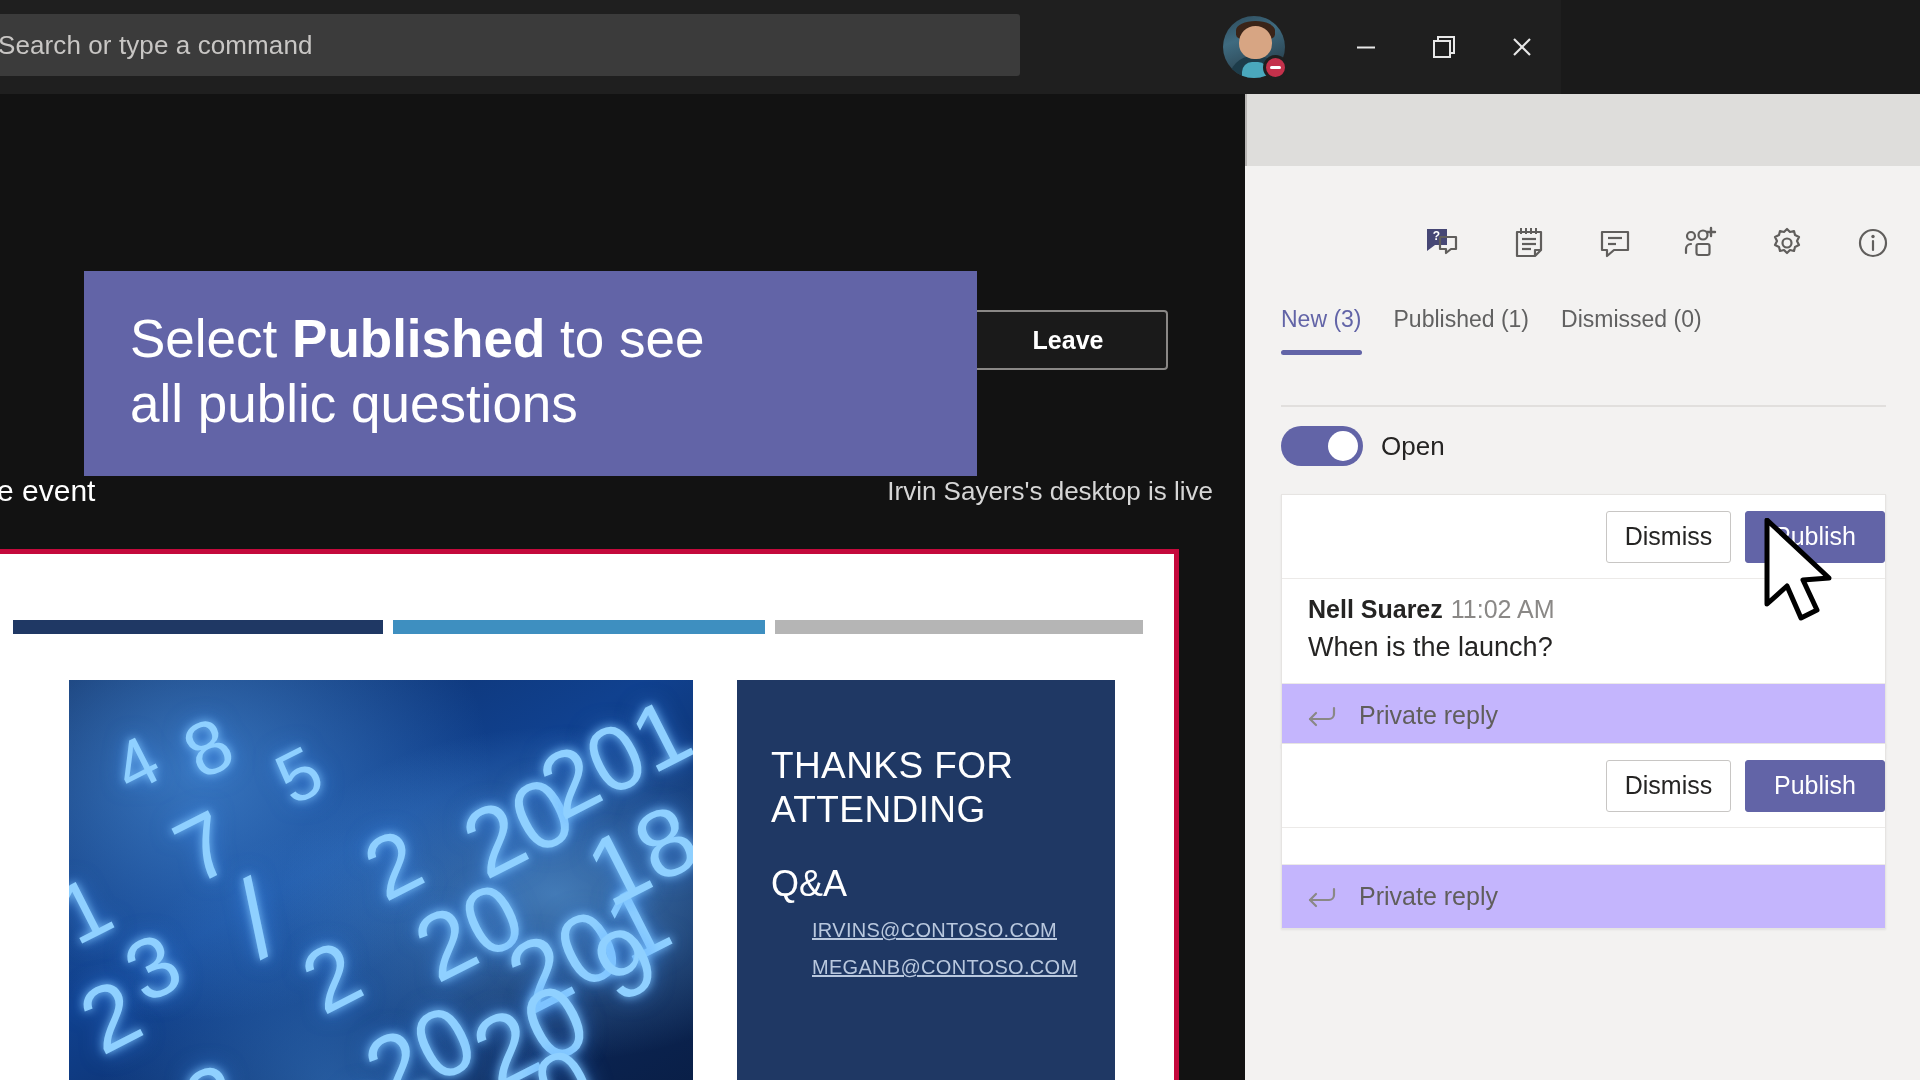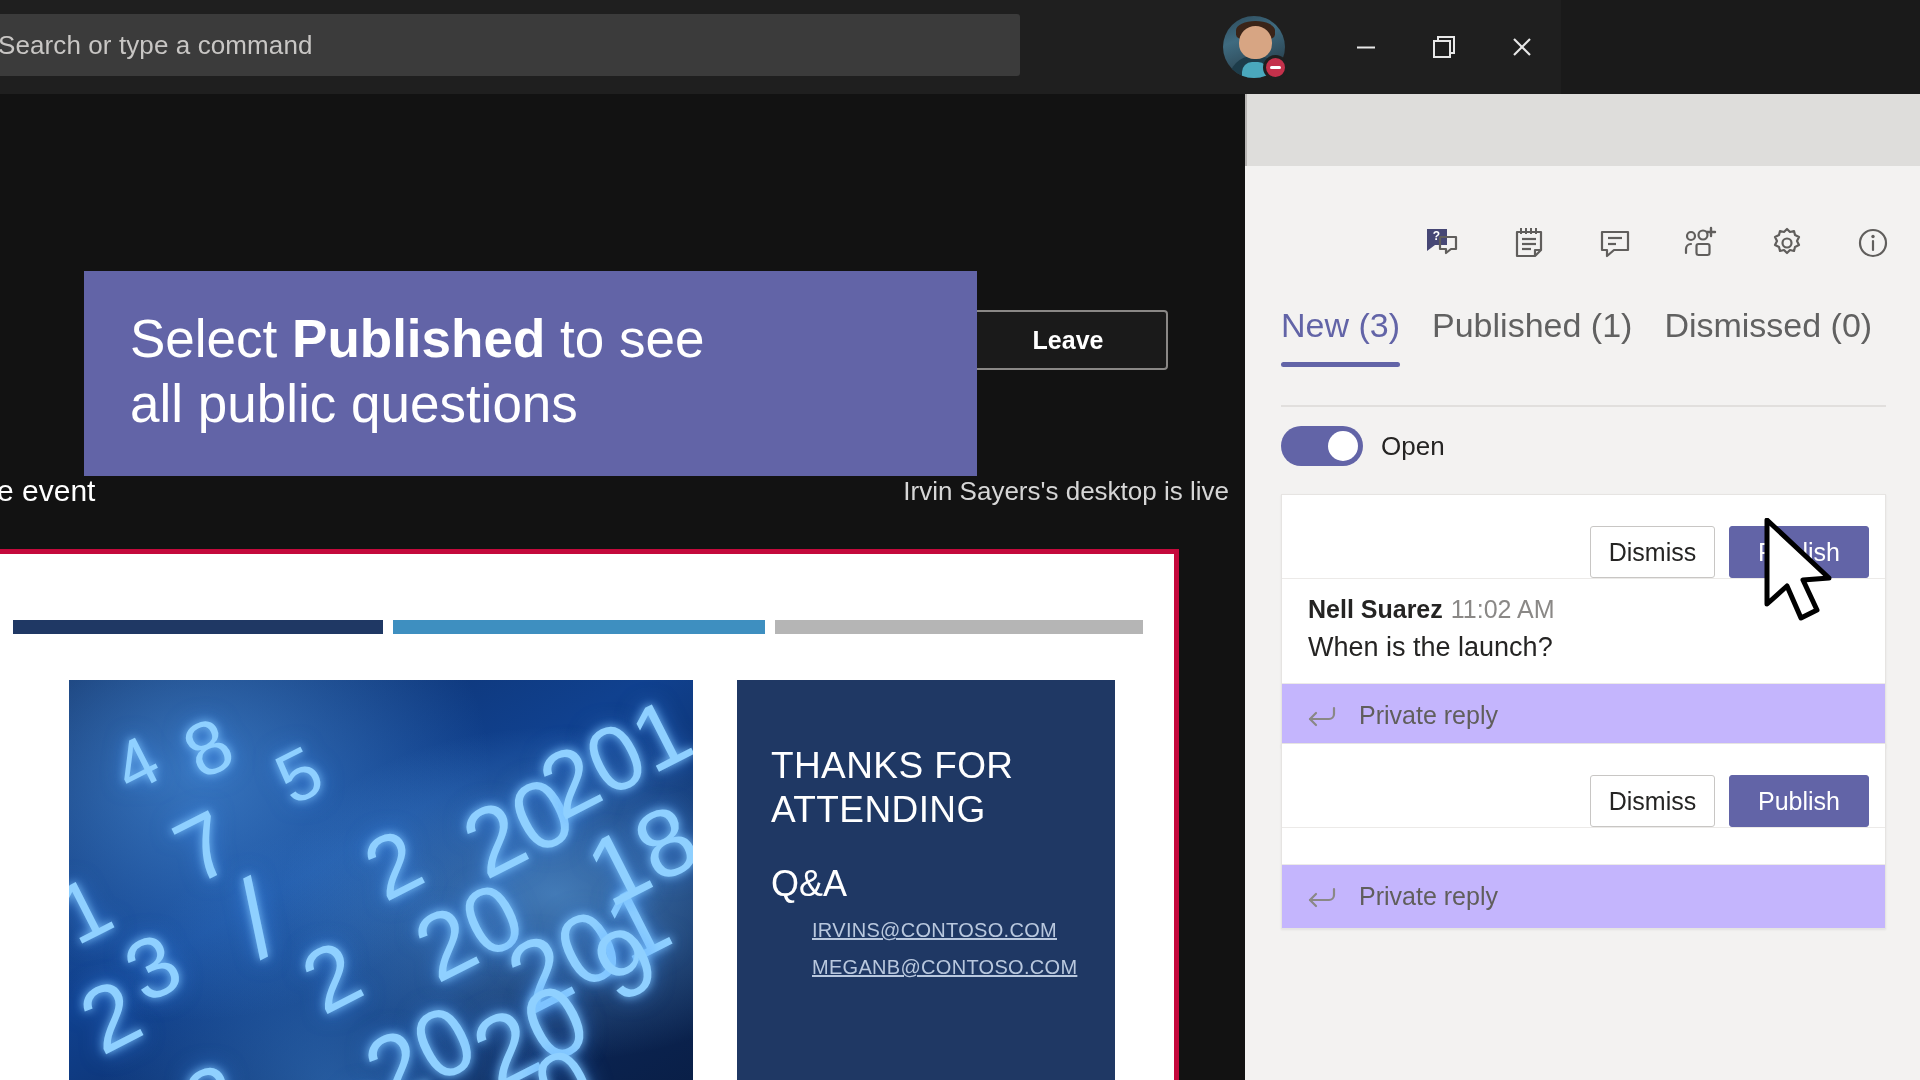--- a/index.html
+++ b/index.html
@@ -147,21 +147,21 @@
   .event-label {
     position: absolute;
     left: -18px; top: 380px;
     color: #ffffff;
     font-size: 30px;
     font-weight: 400;
     white-space: nowrap;
   }
   .desktop-live {
     position: absolute;
-    right: 16px; top: 382px;
+    right: 32px; top: 382px;
     color: #d6d6d6;
     font-size: 26px;
     font-weight: 400;
     white-space: nowrap;
   }
 
   
   .slide-frame {
     position: absolute;
     left: -6px; top: 455px;
@@ -295,21 +295,21 @@
     position: absolute;
     left: 0; top: 212px;
     width: 675px;
     display: flex;
     align-items: flex-start;
     padding-left: 36px;
     gap: 32px;
   }
   .tab {
     position: relative;
-    font-size: 34px;
+    font-size: 23px;
     font-weight: 400;
     color: #616161;
     padding-bottom: 22px;
     white-space: nowrap;
   }
   .tab.active { color: #6264a7; }
   .tab.active::after {
     content: "";
     position: absolute;
     left: 0; bottom: 0;
@@ -357,24 +357,24 @@
     background: #ffffff;
     border: 1px solid #e6e4e2;
     box-shadow: 0 1px 2px rgba(0,0,0,.07);
   }
   .qcard.c1 { top: 400px; }
   .qcard.c2 { top: 649px; }
 
   .qcard-actions {
     height: 83px;
     display: flex;
-    align-items: flex-end;
+    align-items: center;
     justify-content: flex-end;
     gap: 14px;
-    padding-right: 16px;
+    padding-right: 0;
   }
   .btn-dismiss {
     min-width: 125px; height: 52px;
     background: #ffffff;
     border: 1px solid #c8c6c4;
     border-radius: 3px;
     color: #252423;
     font-size: 25px;
     display: flex;
     align-items: center;

